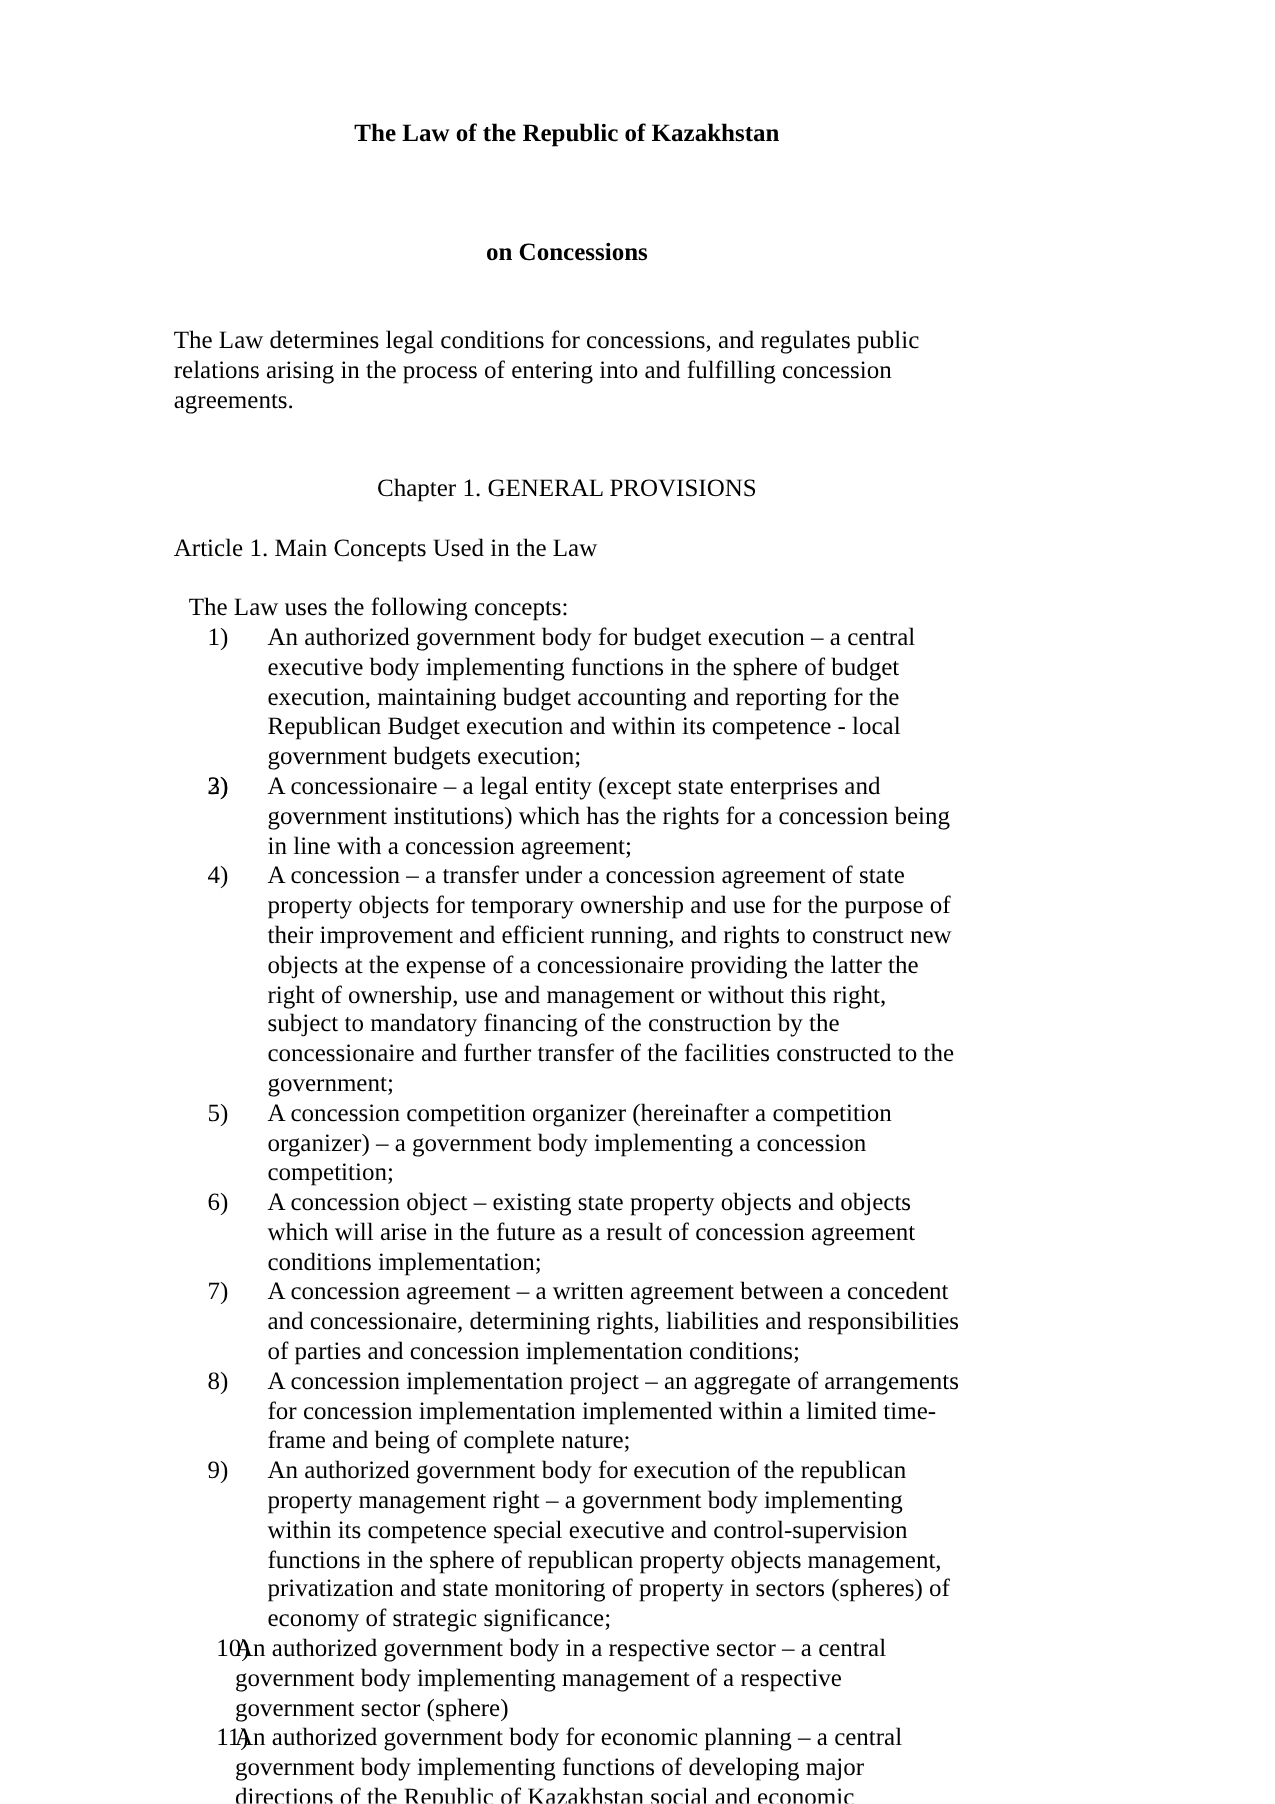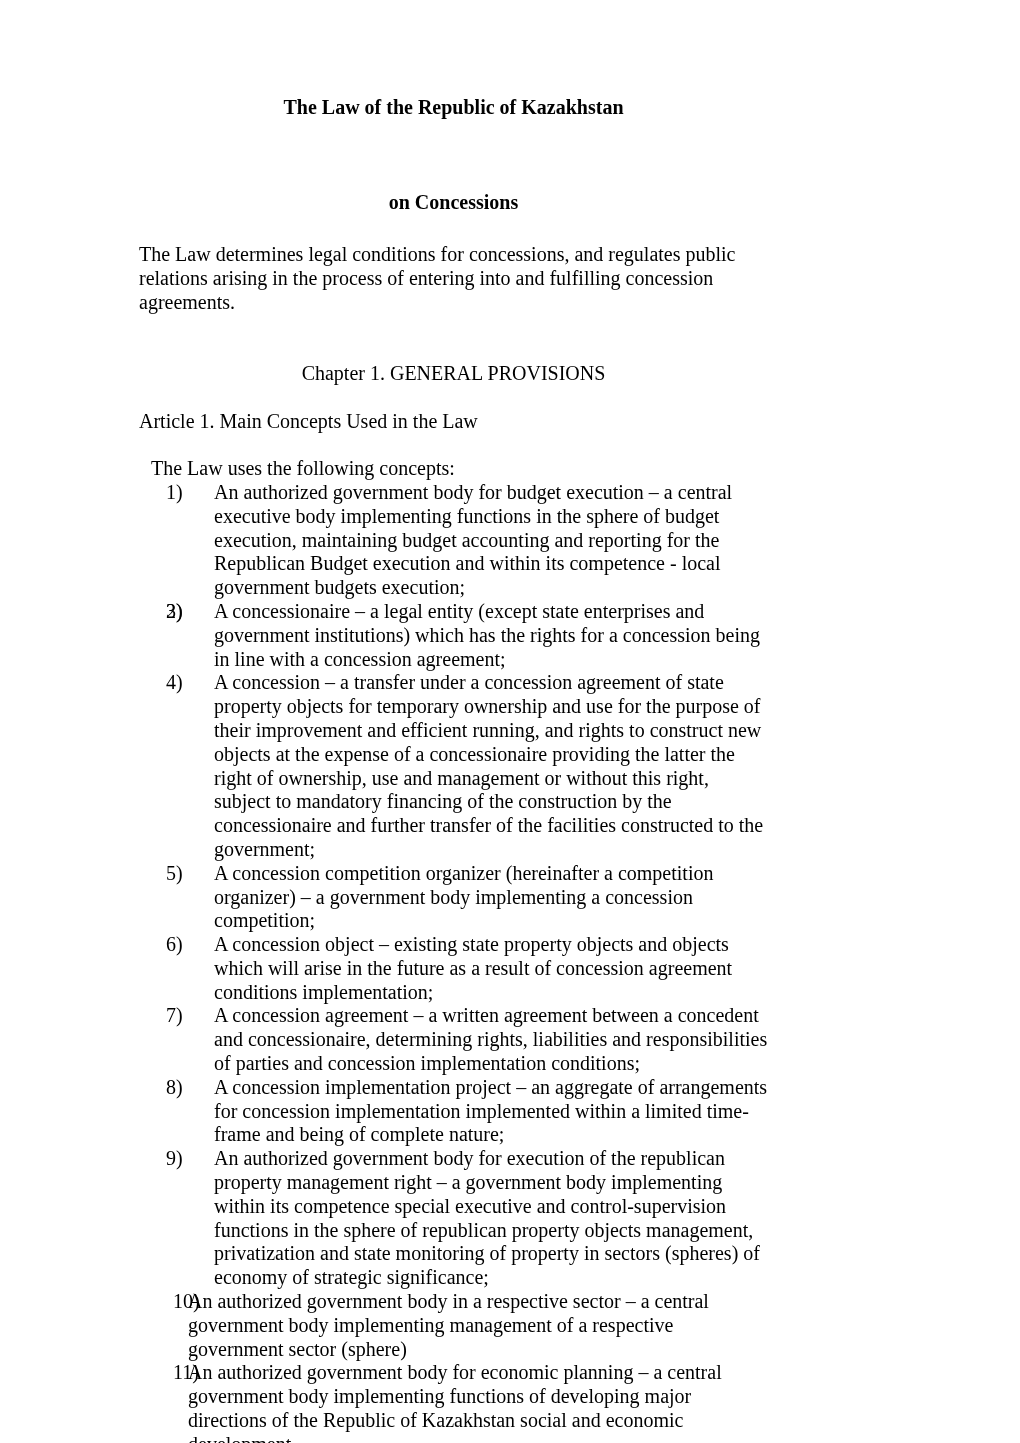--- a/index.html
+++ b/index.html
@@ -18,21 +18,21 @@
     font-size: 20px;
     line-height: 23.8px;
     padding: 96px 70px 0 139px;
     overflow: hidden;
     text-align: left;
   }
   .center { text-align: center; }
   .b { font-weight: bold; }
 
   .doc-subtitle   { margin-top: 71.4px; }  
-  .doc-intro      { margin-top: 28px; }  
+  .doc-intro      { margin-top: 46px; }  
   .doc-chapter    { margin-top: 47.6px; }  
   .doc-article1   { margin-top: 23.8px; }  
   .doc-lead       { margin-top: 23.8px; margin-left: 12px; }  
   .doc-article2   { margin-top: 23.8px; }  
 
   
   .li {
     position: relative;
     padding-left: 75px;   
   }

